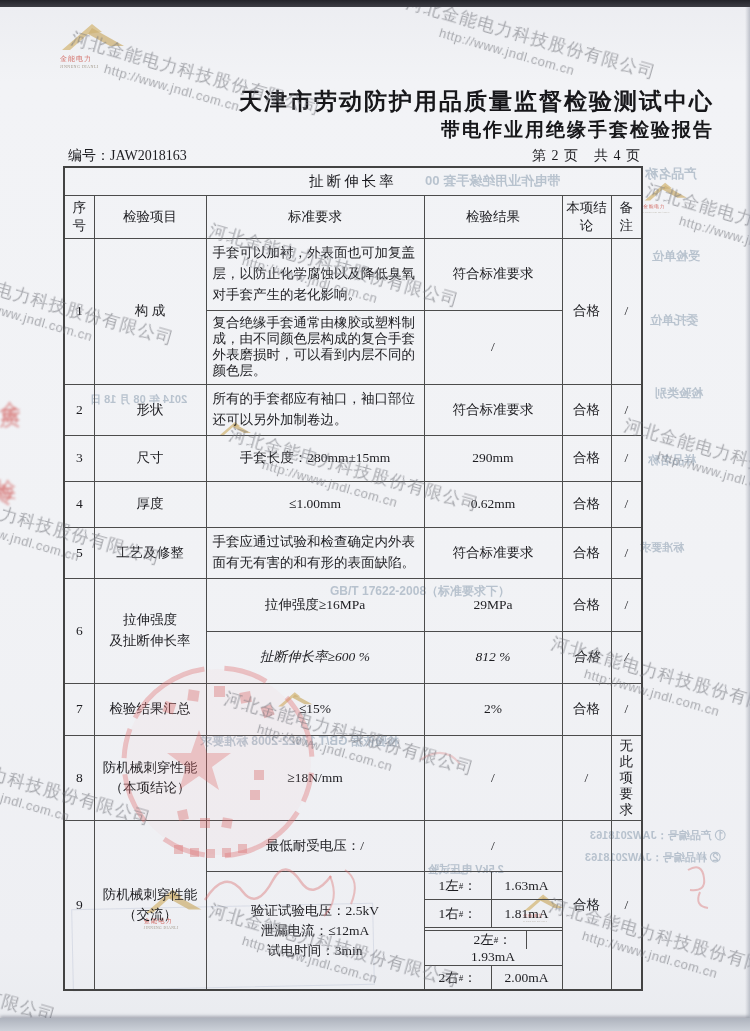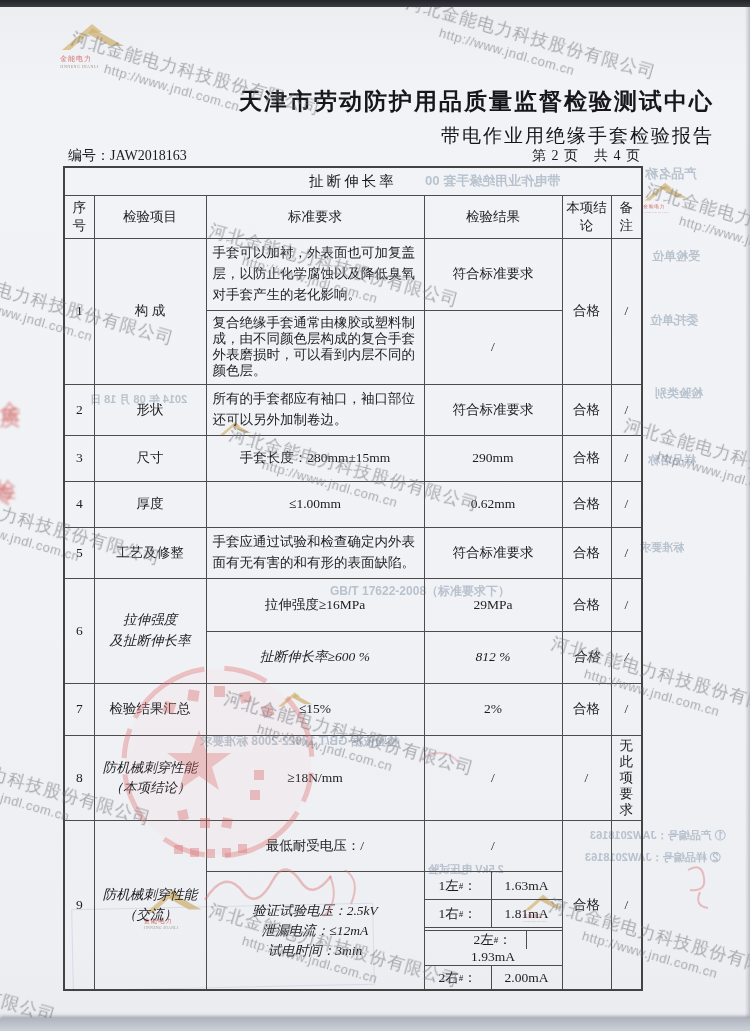--- a/index.html
+++ b/index.html
@@ -7,34 +7,34 @@
   #page{position:relative;width:750px;height:1031px;overflow:hidden;
         background:linear-gradient(180deg,#ecedf1 0%,#f2f3f6 8%,#f1f2f5 55%,#eeeff3 92%,#e9ebef 100%);}
   
   #edge-top{position:absolute;left:0;top:0;width:750px;height:7px;background:linear-gradient(180deg,#232329,#3c3d44);z-index:9;}
   #edge-bottom{position:absolute;left:0;top:1018px;width:750px;height:13px;background:linear-gradient(180deg,#aeb3bd,#ccd1d9);box-shadow:0 -2px 3px rgba(90,95,110,.45);z-index:9;}
   #edge-right{position:absolute;right:0;top:0;width:5px;height:1031px;background:linear-gradient(270deg,rgba(150,155,168,.55),rgba(150,155,168,0));z-index:8;}
 
   
   #hdr{position:absolute;left:8px;top:86px;width:706px;text-align:right;z-index:4;color:#17171a;}
   #title{font-size:23px;font-weight:bold;letter-spacing:2px;}
-  #subtitle{font-size:19px;font-weight:normal;letter-spacing:2px;margin-top:6px;}
+  #subtitle{font-size:19px;font-weight:bold;letter-spacing:2px;}
   #meta-row{position:absolute;left:68px;top:147px;width:573px;z-index:4;font-size:14px;color:#1c1c20;}
   #report-no{position:absolute;left:0;top:0;}
   #page-info{position:absolute;right:0;top:0;letter-spacing:1px;}
 
   
   #tbl{position:absolute;left:63px;top:166px;z-index:4;border-collapse:collapse;table-layout:fixed;width:578px;color:#1d1d21;}
   #tbl td{border:1.5px solid #4c4c4c;text-align:center;vertical-align:middle;font-size:13.5px;padding:2px 3px;overflow:hidden;}
   #tbl td.lft{text-align:left;padding:4px 6px;line-height:1.55;}
   #tbl tr.cap td{height:23px;font-size:14.5px;letter-spacing:3px;border-bottom:1.5px solid #4c4c4c;}
   #tbl tr.hd td{height:38px;font-size:13.5px;line-height:1.3;}
   #tbl{border:2px solid #434343;}
   .tight{line-height:1.2 !important;}
-  .item-lines div{line-height:1.5;font-style:italic;}
+  .item-lines div{line-height:1.5;}
   sup.hash{font-size:9px;vertical-align:super;}
   
   .nest{display:flex;flex-direction:column;width:100%;height:117px;}
   .n-row{display:flex;flex:0 0 27px;align-items:center;}
   .n-row.bt{border-top:1.5px solid #4c4c4c;justify-content:space-between;}
   .n-row.gap{margin-top:2px;border-top:1.5px solid #4c4c4c;flex-direction:column;}
   .n-lab{width:66px;border-right:1.5px solid #4c4c4c;height:100%;display:flex;align-items:center;justify-content:center;}
   .n-val{flex:1;display:flex;align-items:center;justify-content:center;}
   .hr-split{border-bottom:1.5px solid #4c4c4c;}
 

